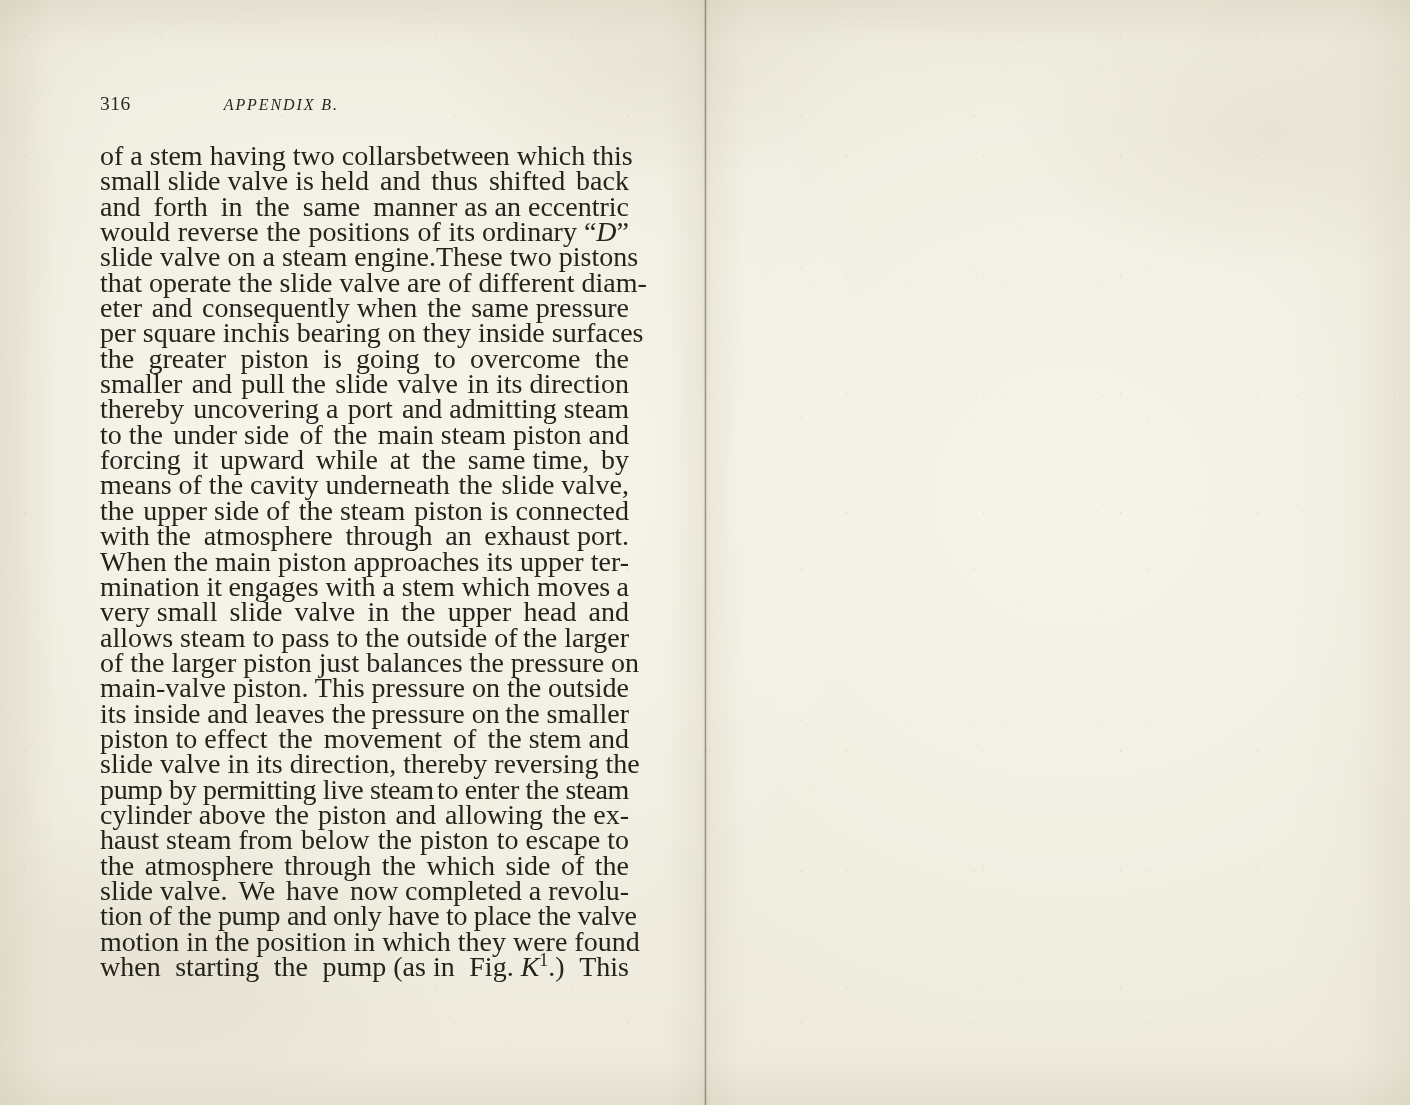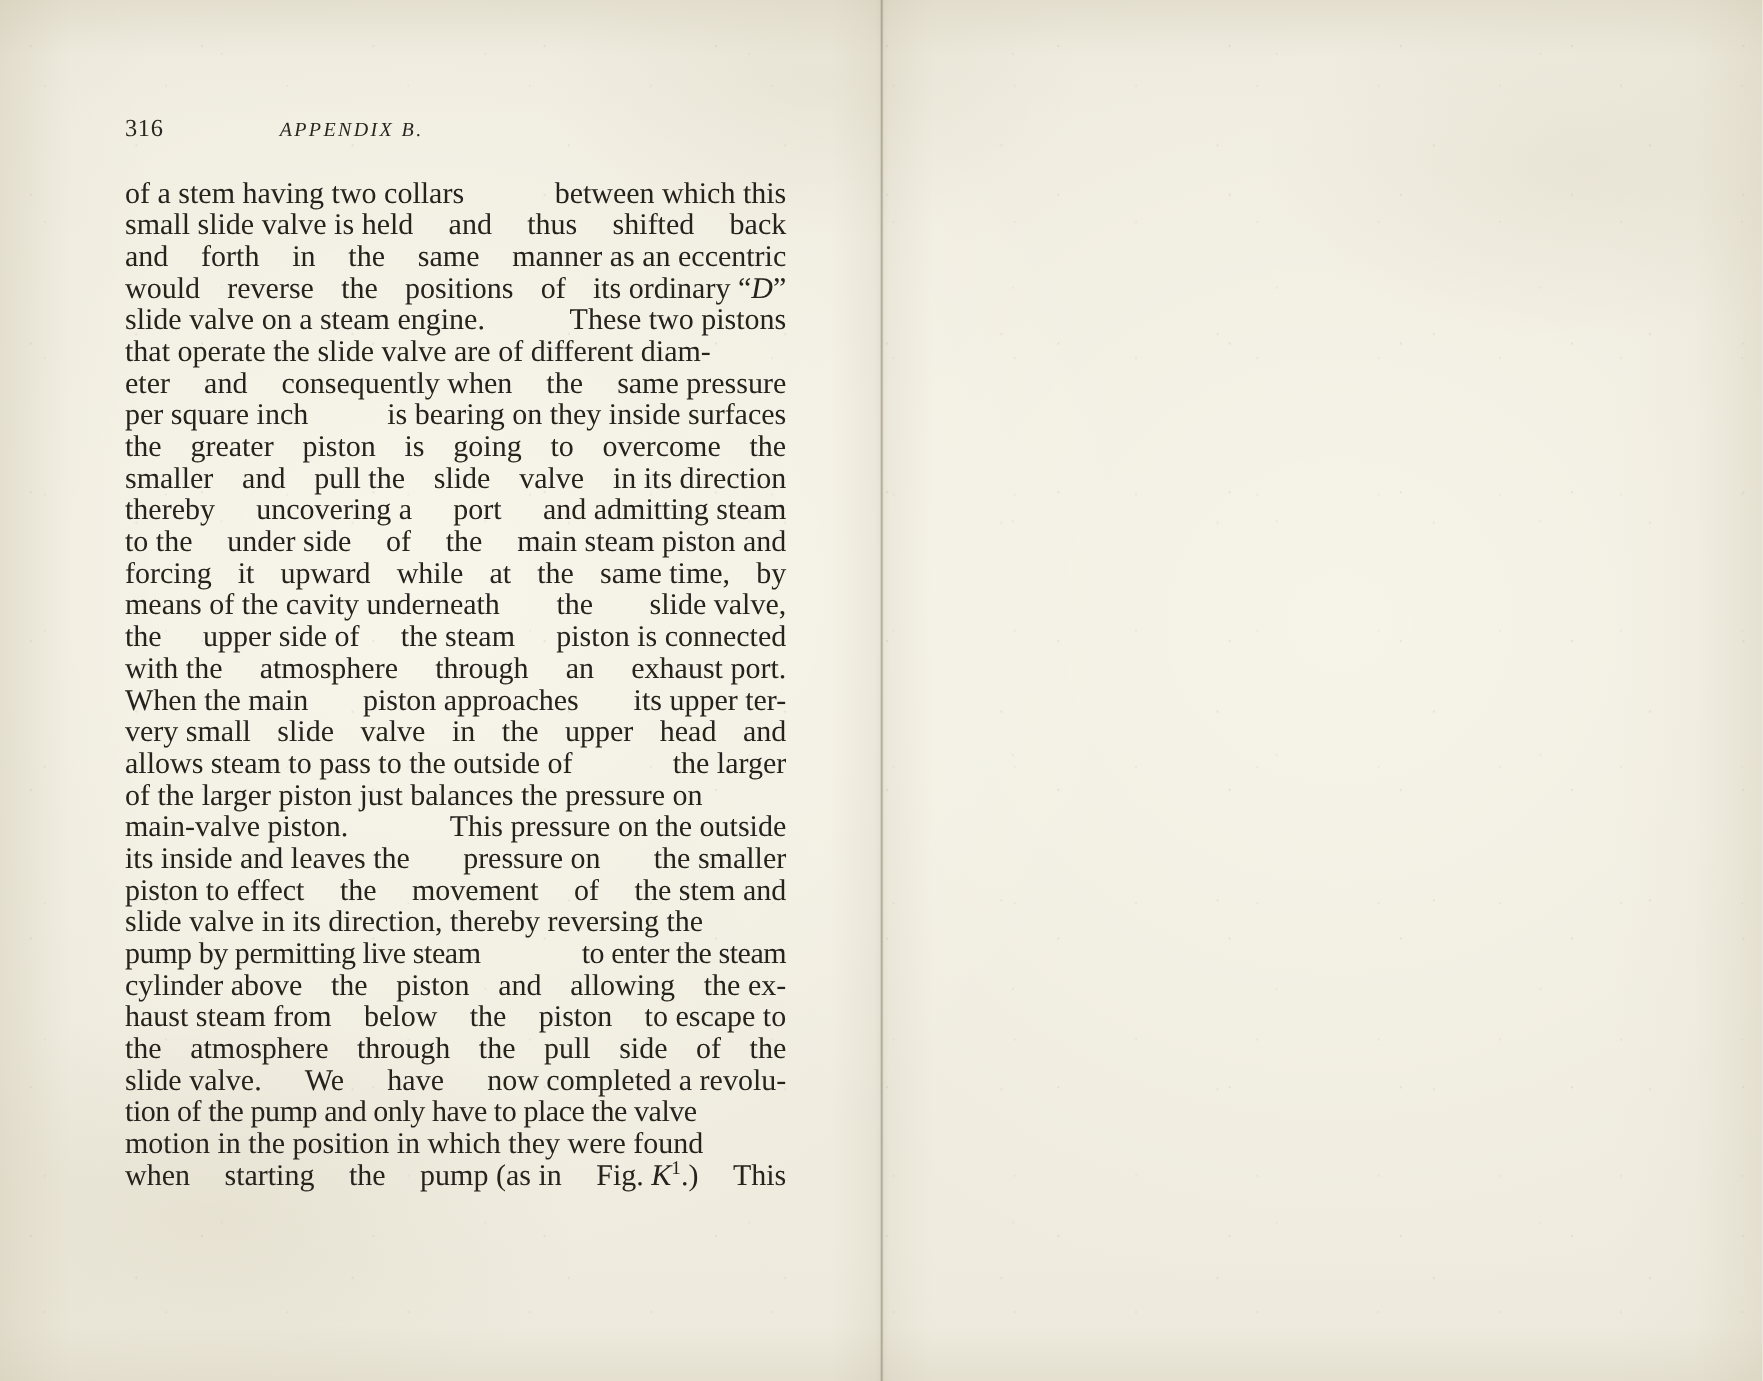--- a/index.html
+++ b/index.html
@@ -109,21 +109,21 @@
     font-style: italic;
     letter-spacing: 1.9px;
     font-size: 16px;
   }
   .leaf-left .folio      { order: 1; }
   .leaf-left .head-title { order: 2; margin-left: 93px; }
 
   .column {
     position: absolute;
     top: 143px;
-    font-size: 24px;
+    font-size: 28px;
     line-height: 25.35px;
     color: #26231e;
     text-align: justify;
     text-align-last: left;
     hyphens: none;
   }
   .leaf-left  .column { left: 100px; width: 529px; }
 
   p.para {
     margin: 0;
@@ -286,20 +286,25 @@
             <span>through</span>
             <span>an</span>
             <span>exhaust port.</span>
           </span>
         <span class="ln j">
             <span>When the main</span>
             <span>piston approaches</span>
             <span>its upper ter-</span>
           </span>
         <span class="ln j">
+            <span>mination it</span>
+            <span>engages with a stem which moves</span>
+            <span>a</span>
+          </span>
+        <span class="ln j">
             <span>very small</span>
             <span>slide</span>
             <span>valve</span>
             <span>in</span>
             <span>the</span>
             <span>upper</span>
             <span>head</span>
             <span>and</span>
           </span>
         <span class="ln j">
@@ -345,21 +350,21 @@
             <span>below</span>
             <span>the</span>
             <span>piston</span>
             <span>to escape to</span>
           </span>
         <span class="ln j">
             <span>the</span>
             <span>atmosphere</span>
             <span>through</span>
             <span>the</span>
-            <span>pull</span>
+            <span>which</span>
             <span>side</span>
             <span>of</span>
             <span>the</span>
           </span>
         <span class="ln j">
             <span>slide valve.</span>
             <span>We</span>
             <span>have</span>
             <span>now completed a revolu-</span>
           </span>

